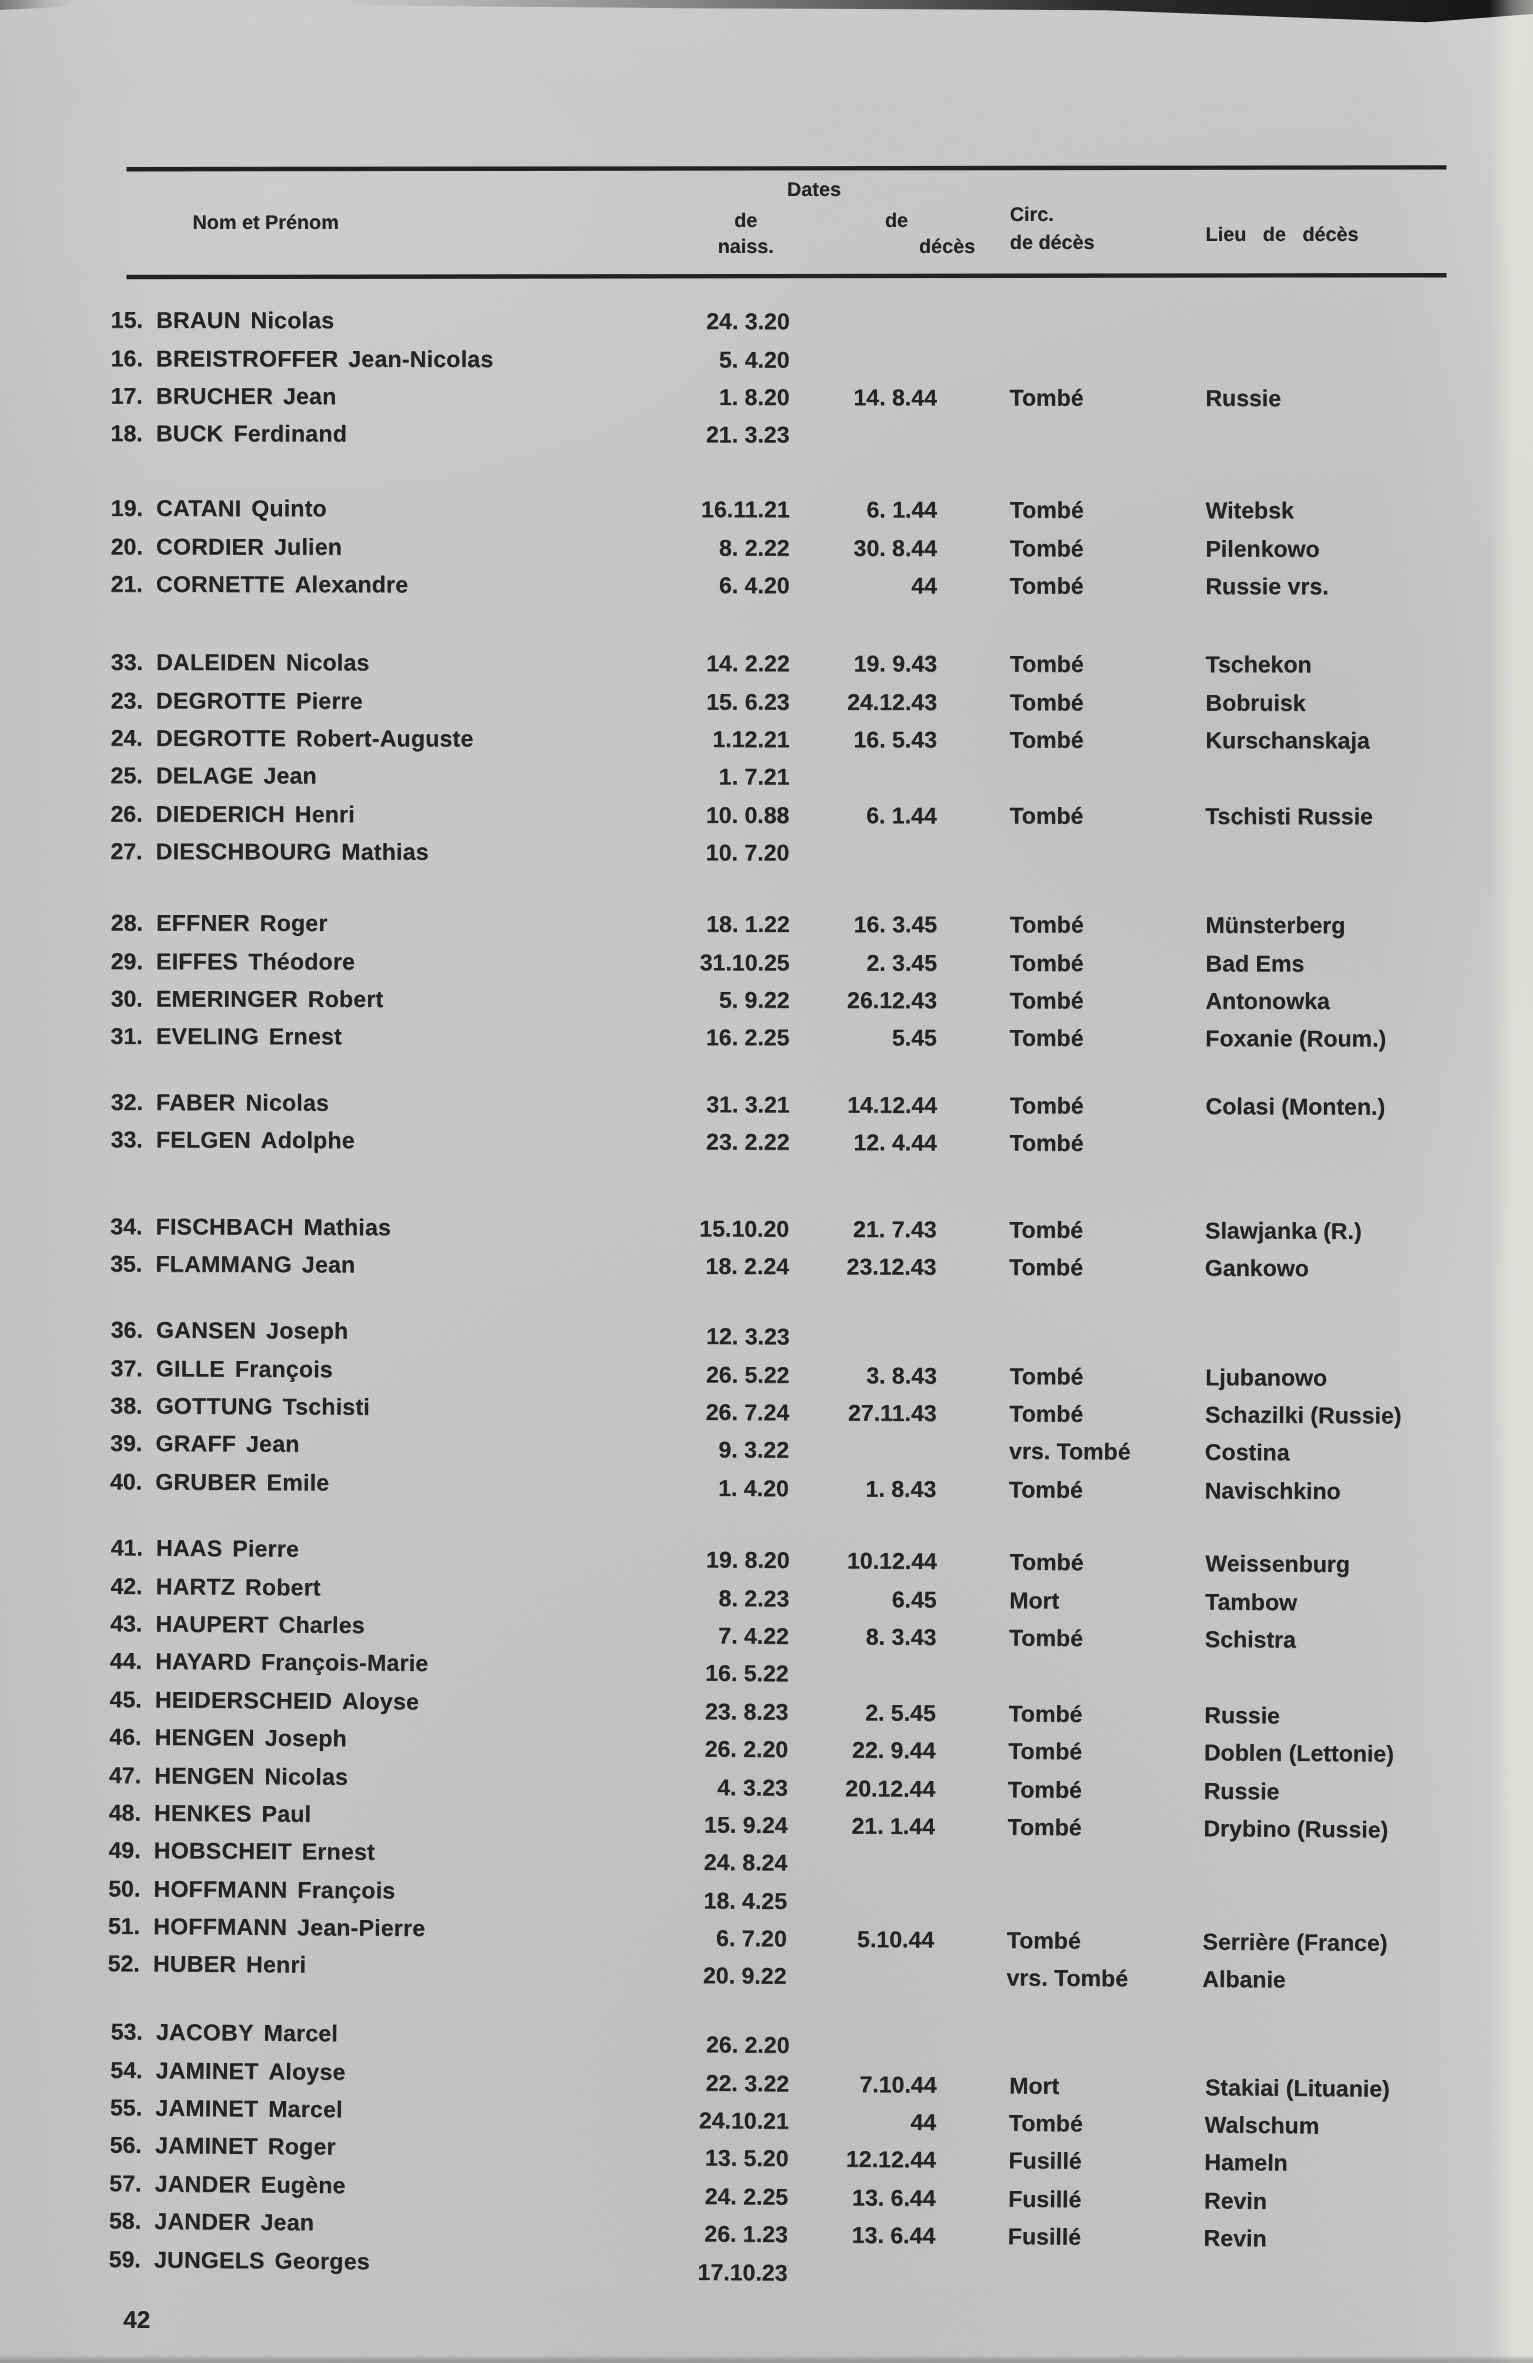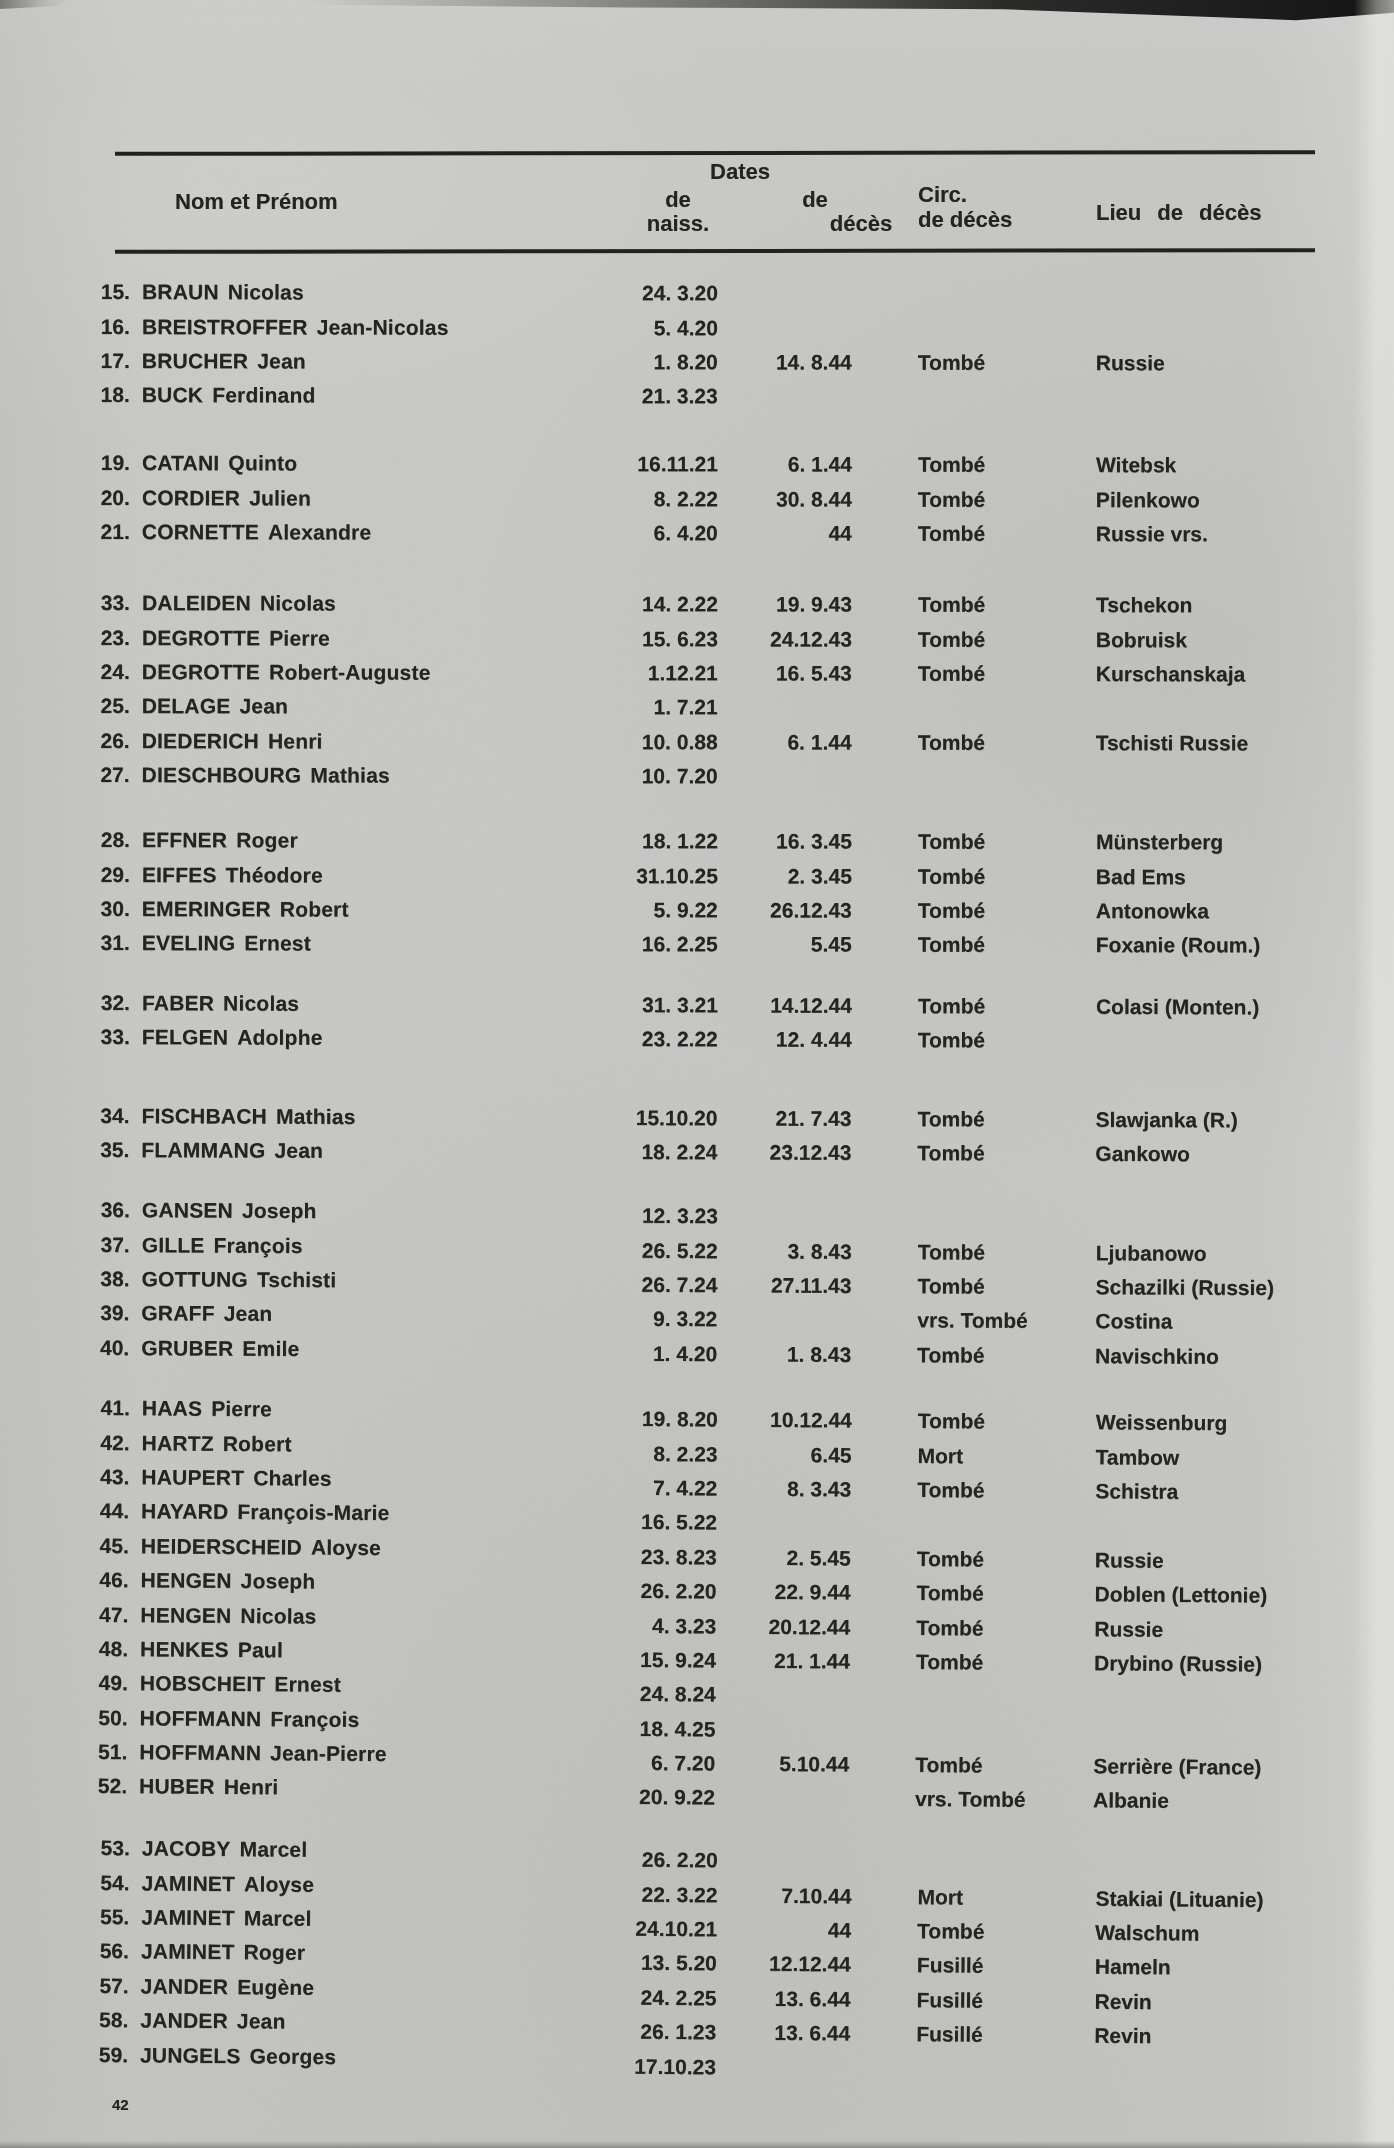--- a/index.html
+++ b/index.html
@@ -24,21 +24,21 @@
       background:linear-gradient(to right,#3a3a38,rgba(60,60,58,.25) 60%,transparent);
       clip-path:polygon(0 0,100% 0,78% 70%,0 100%);opacity:.55;}
   .right-edge{position:absolute;top:0;bottom:0;right:0;width:40px;pointer-events:none;
       background:linear-gradient(to right, rgba(255,255,255,0), rgba(240,240,236,.45) 55%, rgba(228,228,224,.65));}
   .bottom-edge{position:absolute;bottom:0;left:0;right:0;height:7px;pointer-events:none;
       background:linear-gradient(to top, rgba(55,55,53,.38), rgba(55,55,53,0));}
   .content{position:absolute;inset:0;text-shadow:0.2px 0.3px 0.6px rgba(25,25,23,.5);}
   .rule{position:absolute;left:115px;width:1200px;height:4px;background:#1c1c1a;transform:rotate(-0.08deg);}
   .rule-top{top:151px;}
   .rule-bottom{top:249px;}
-  .hlabel{position:absolute;font-size:22px;font-weight:700;line-height:26px;white-space:nowrap;}
+  .hlabel{position:absolute;font-size:18px;font-weight:700;line-height:26px;white-space:nowrap;}
   .h-name{left:175px;top:189px;}
   .h-dates{left:740px;top:159px;transform:translateX(-50%);}
   .h-naiss1{left:678px;top:187px;transform:translateX(-50%);}
   .h-naiss2{left:678px;top:211px;transform:translateX(-50%);}
   .h-deces1{left:815px;top:187px;transform:translateX(-50%);}
   .h-deces2{left:861px;top:211px;transform:translateX(-50%);}
   .h-circ1{left:918px;top:182px;}
   .h-circ2{left:918px;top:207px;}
   .h-lieu{left:1096px;top:200px;word-spacing:10px;}
   .tbody{position:absolute;inset:0;}
@@ -56,21 +56,21 @@
   .num{text-align:right;}
   .name{padding-left:12px;letter-spacing:0.2px;}
   .name .first{margin-left:9px;}
   .birth,.death{text-align:right;font-variant-numeric:tabular-nums;}
   .circ{padding-left:66px;}
   .g5 .dcell{transform:translateY(3px);}
   .g6 .dcell{transform:translateY(7px);}
   .g7 .dcell{transform:translateY(7px);}
   .p2{display:none;}
   .tall .p2{display:block;margin-top:18px;line-height:34.4px;}
-  .pageno{position:absolute;left:112px;top:2096px;font-size:15px;font-weight:700;}
+  .pageno{position:absolute;left:112px;top:2096px;font-size:22px;font-weight:700;}
 </style>
 </head>
 <body>
 
 <div class="page">
   <div class="mottle"></div>
 
   <div class="content">
     <div class="rule rule-top"></div>
 

